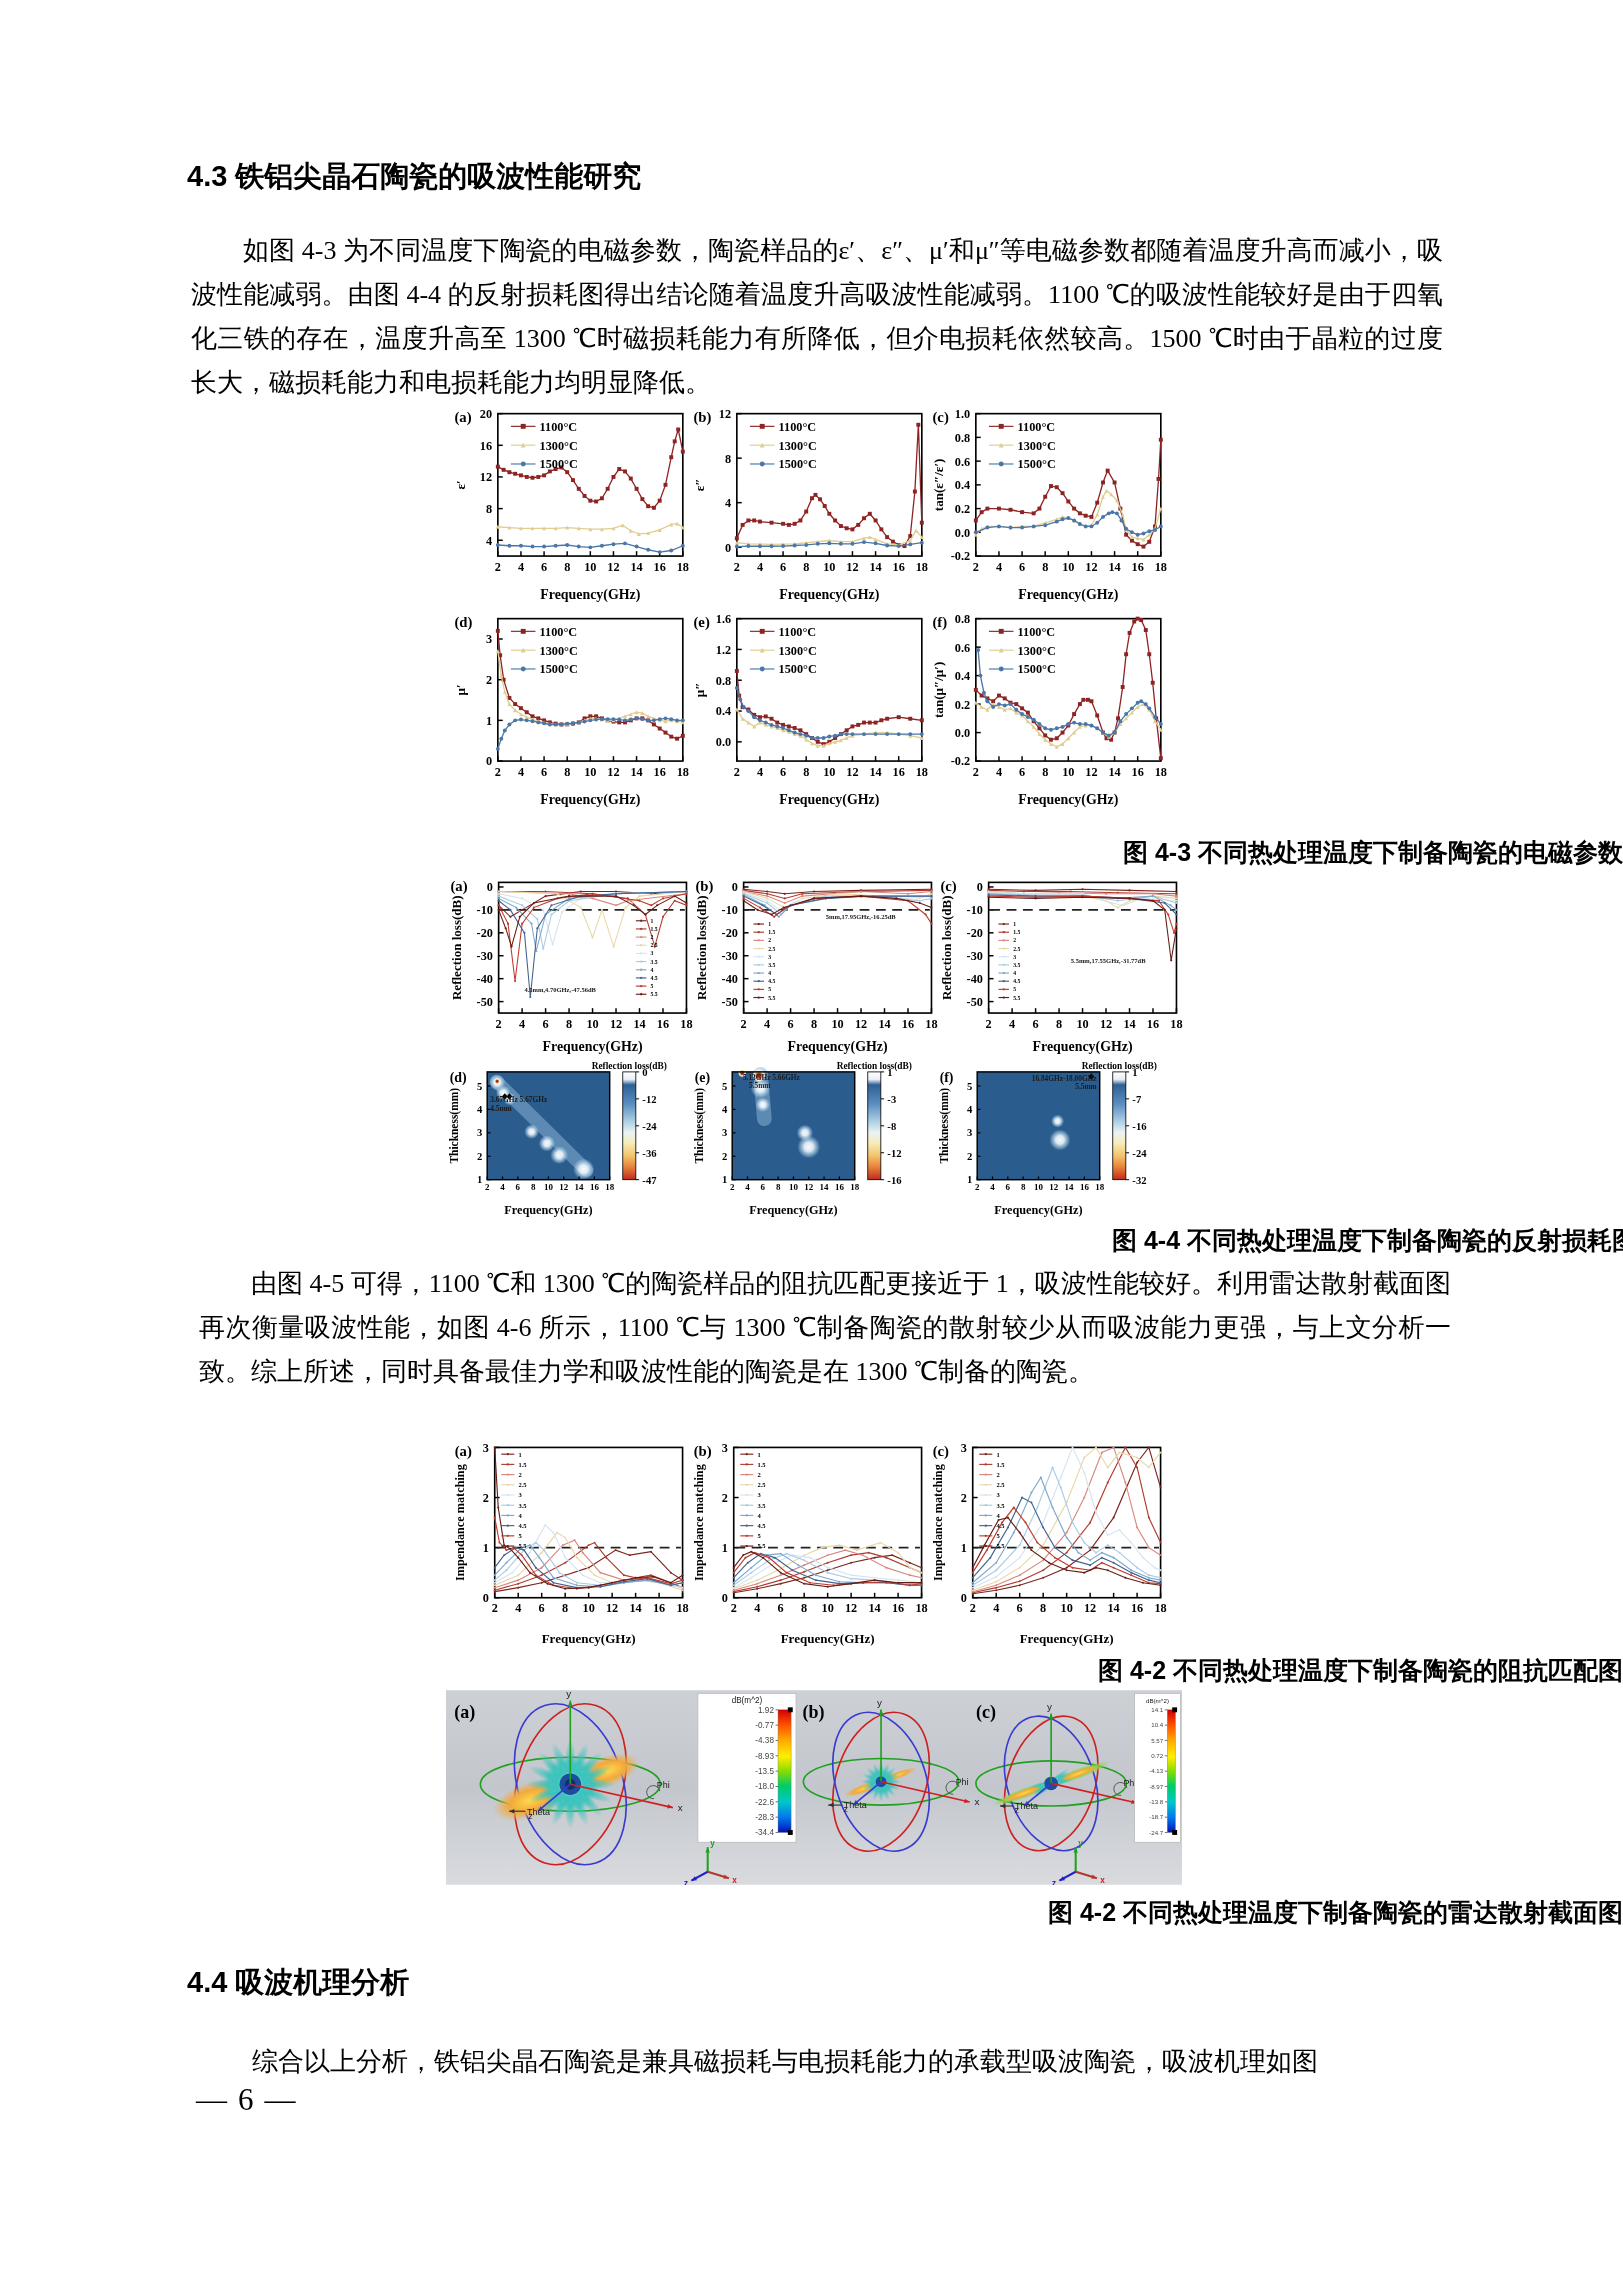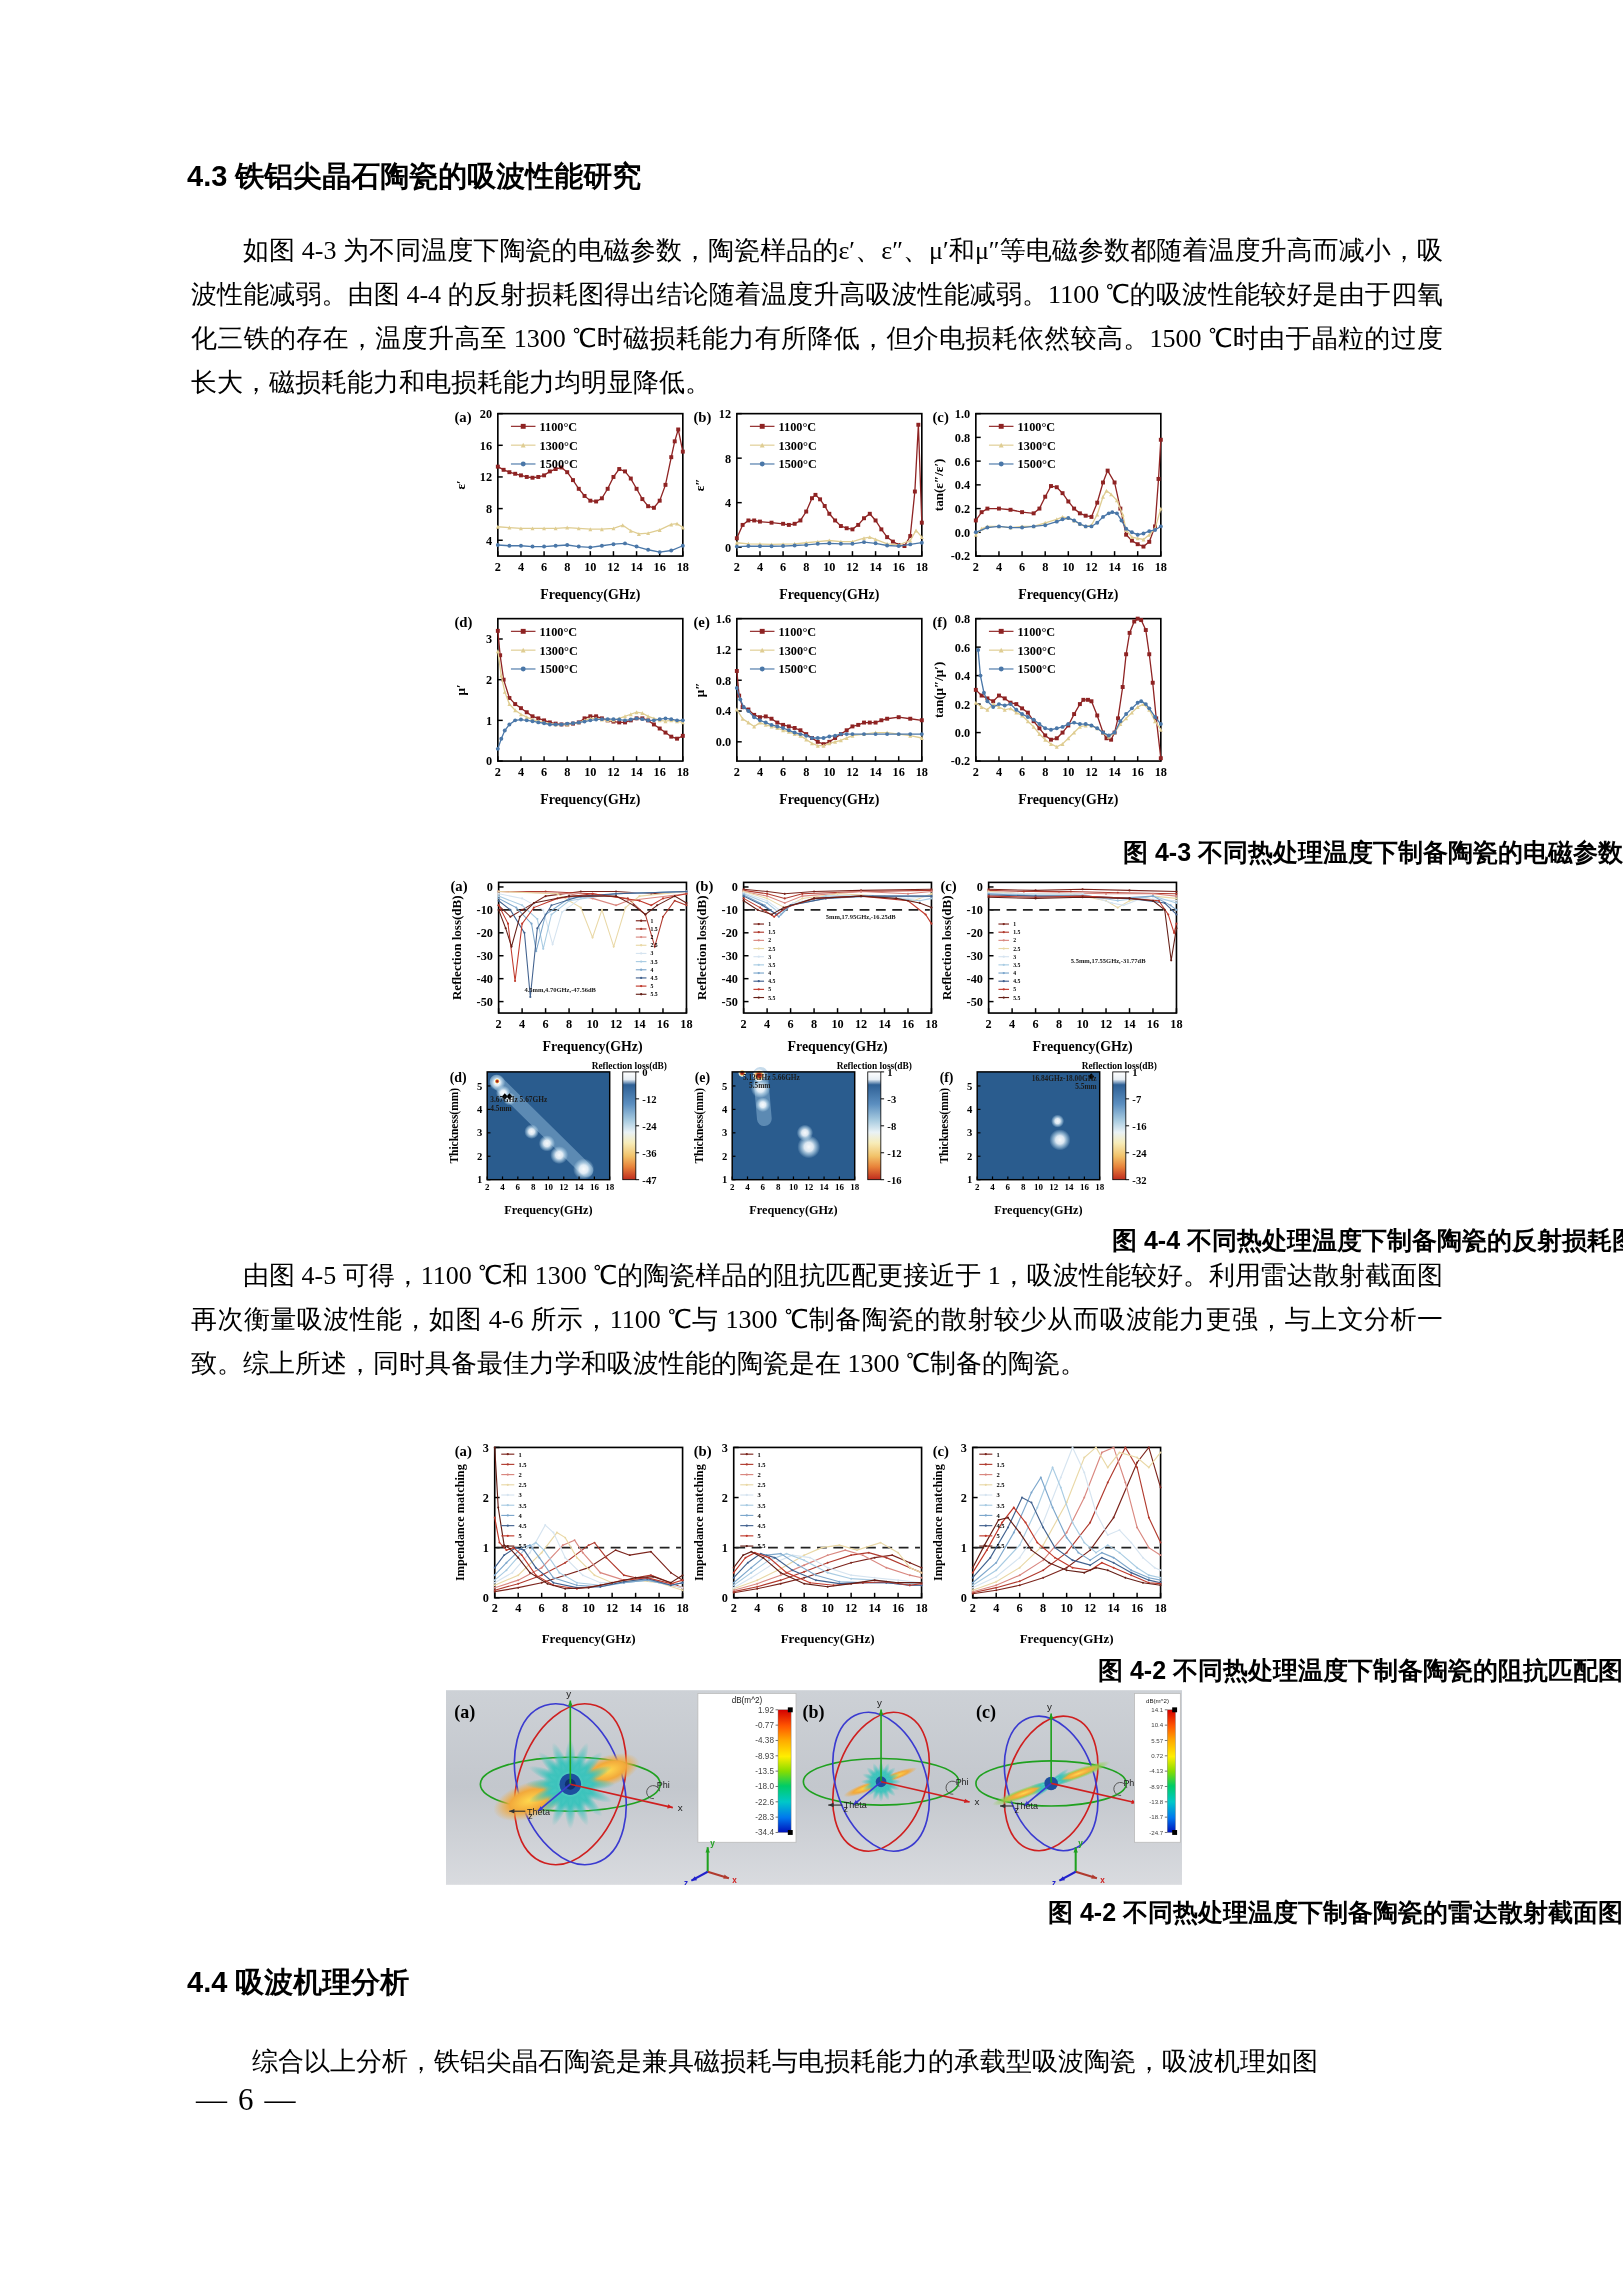--- a/index.html
+++ b/index.html
@@ -1558,21 +1558,21 @@
         <line x1="230" y1="144" x2="234" y2="144" stroke="#000" stroke-width="1.2"></line>
         <text x="238" y="149" font-size="13" font-family="&quot;Liberation Serif&quot;, serif" font-weight="bold" fill="#000" text-anchor="start">-32</text>
         <text x="194.25" y="23.478260869565204" font-size="9" font-family="&quot;Liberation Serif&quot;, serif" font-weight="bold" fill="#1a1a1a" text-anchor="end">16.84GHz-18.00GHz</text>
         <text x="194.25" y="33.52173913043478" font-size="9" font-family="&quot;Liberation Serif&quot;, serif" font-weight="bold" fill="#1a1a1a" text-anchor="end">5.5mm</text>
       </svg>
     </div>
 </div>
 
 <div class="abs cap" style="top:1224px;margin-left:14px;">图 4-4 不同热处理温度下制备陶瓷的反射损耗图</div>
 
-<p class="abs body-par" style="left:187px;top:1250px;margin:4px;font-family:Liberation Serif, serif;">由图 4-5 可得，1100 ℃和 1300 ℃的陶瓷样品的阻抗匹配更接近于 1，吸波性能较好。利用雷达散射截面图再次衡量吸波性能，如图 4-6 所示，1100 ℃与 1300 ℃制备陶瓷的散射较少从而吸波能力更强，与上文分析一致。综上所述，同时具备最佳力学和吸波性能的陶瓷是在 1300 ℃制备的陶瓷。</p>
+<p class="abs body-par" style="left:187px;top:1250px;margin:12px;font-family:Liberation Serif, serif;">由图 4-5 可得，1100 ℃和 1300 ℃的陶瓷样品的阻抗匹配更接近于 1，吸波性能较好。利用雷达散射截面图再次衡量吸波性能，如图 4-6 所示，1100 ℃与 1300 ℃制备陶瓷的散射较少从而吸波能力更强，与上文分析一致。综上所述，同时具备最佳力学和吸波性能的陶瓷是在 1300 ℃制备的陶瓷。</p>
 
 <div class="abs figrow" style="left:452px;top:1436px;">
   <div>
       <svg width="239" height="214" viewBox="0 0 292 262">
         <rect x="52" y="14" width="230" height="184" fill="#fff" stroke="#000" stroke-width="2"></rect>
         <line x1="52" y1="198" x2="52" y2="192" stroke="#000" stroke-width="1.8"></line>
         <text x="52" y="216" font-size="15" font-family="&quot;Liberation Serif&quot;, serif" font-weight="bold" fill="#000" text-anchor="middle">2</text>
         <line x1="80.75" y1="198" x2="80.75" y2="192" stroke="#000" stroke-width="1.8"></line>
         <text x="80.75" y="216" font-size="15" font-family="&quot;Liberation Serif&quot;, serif" font-weight="bold" fill="#000" text-anchor="middle">4</text>
         <line x1="109.5" y1="198" x2="109.5" y2="192" stroke="#000" stroke-width="1.8"></line>

